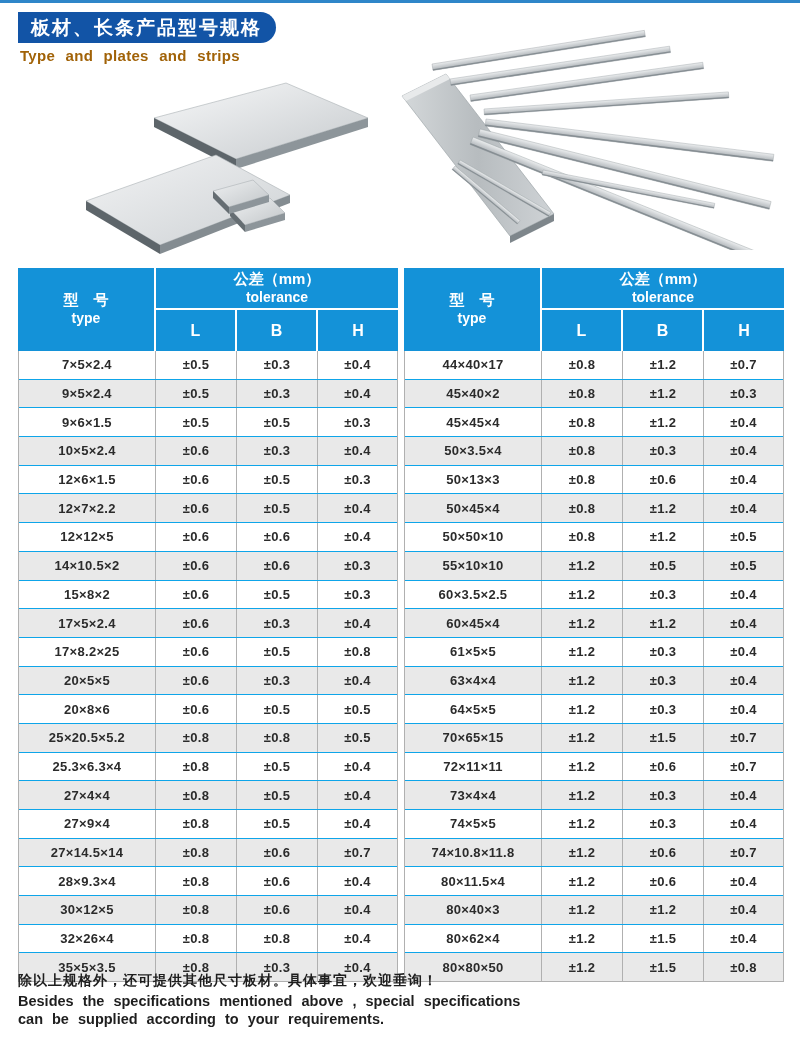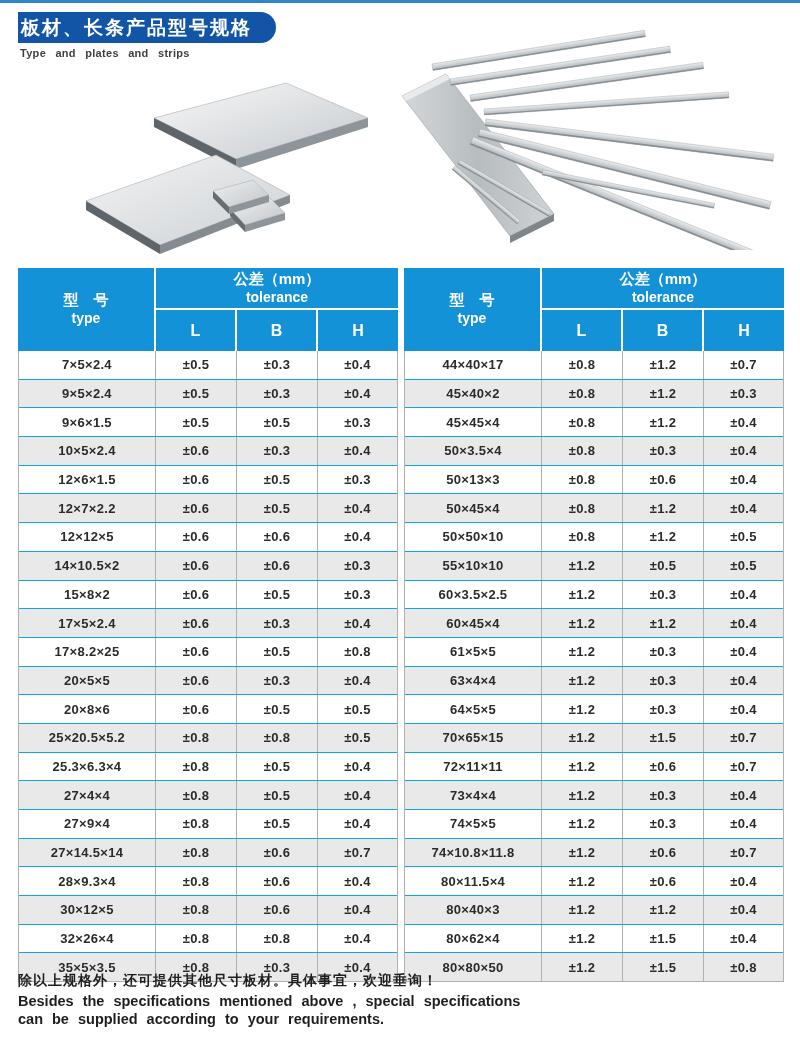--- a/index.html
+++ b/index.html
@@ -3,24 +3,24 @@
 <meta charset="utf-8">
 <style>
   html,body{margin:0;padding:0;background:#ffffff;}
   body{font-family:"Liberation Sans","DejaVu Sans",sans-serif;}
   .page{position:relative;width:800px;height:1041px;background:#fff;overflow:hidden;}
   .top-line{position:absolute;left:0;top:0;width:100%;height:3px;background:#2e86c9;}
 
   
   .banner{position:absolute;left:18px;top:12px;height:31px;width:258px;
           background:#1254a6;border-radius:0 16px 16px 0;
-          display:flex;align-items:center;padding-left:3px;box-sizing:border-box;}
+          display:flex;align-items:center;padding-left:13px;box-sizing:border-box;}
   .banner span{color:#fff;font-size:19px;font-weight:bold;letter-spacing:2px;}
-  .subtitle{position:absolute;left:20px;top:47px;font-size:11px;font-weight:bold;
-            color:#404040;word-spacing:6px;letter-spacing:.3px;}
+  .subtitle{position:absolute;left:20px;top:47px;font-size:15px;font-weight:bold;
+            color:#a16207;word-spacing:6px;letter-spacing:.3px;}
 
   
   .photo{position:absolute;}
   .photo-plates{left:58px;top:78px;}
   .photo-strips{left:388px;top:18px;}
 
   
   .tables-wrap{position:absolute;left:18px;top:268px;display:flex;gap:6px;}
   .spec-table{width:380px;}
   .thead{display:grid;grid-template-columns:138px 81px 81px 80px;

